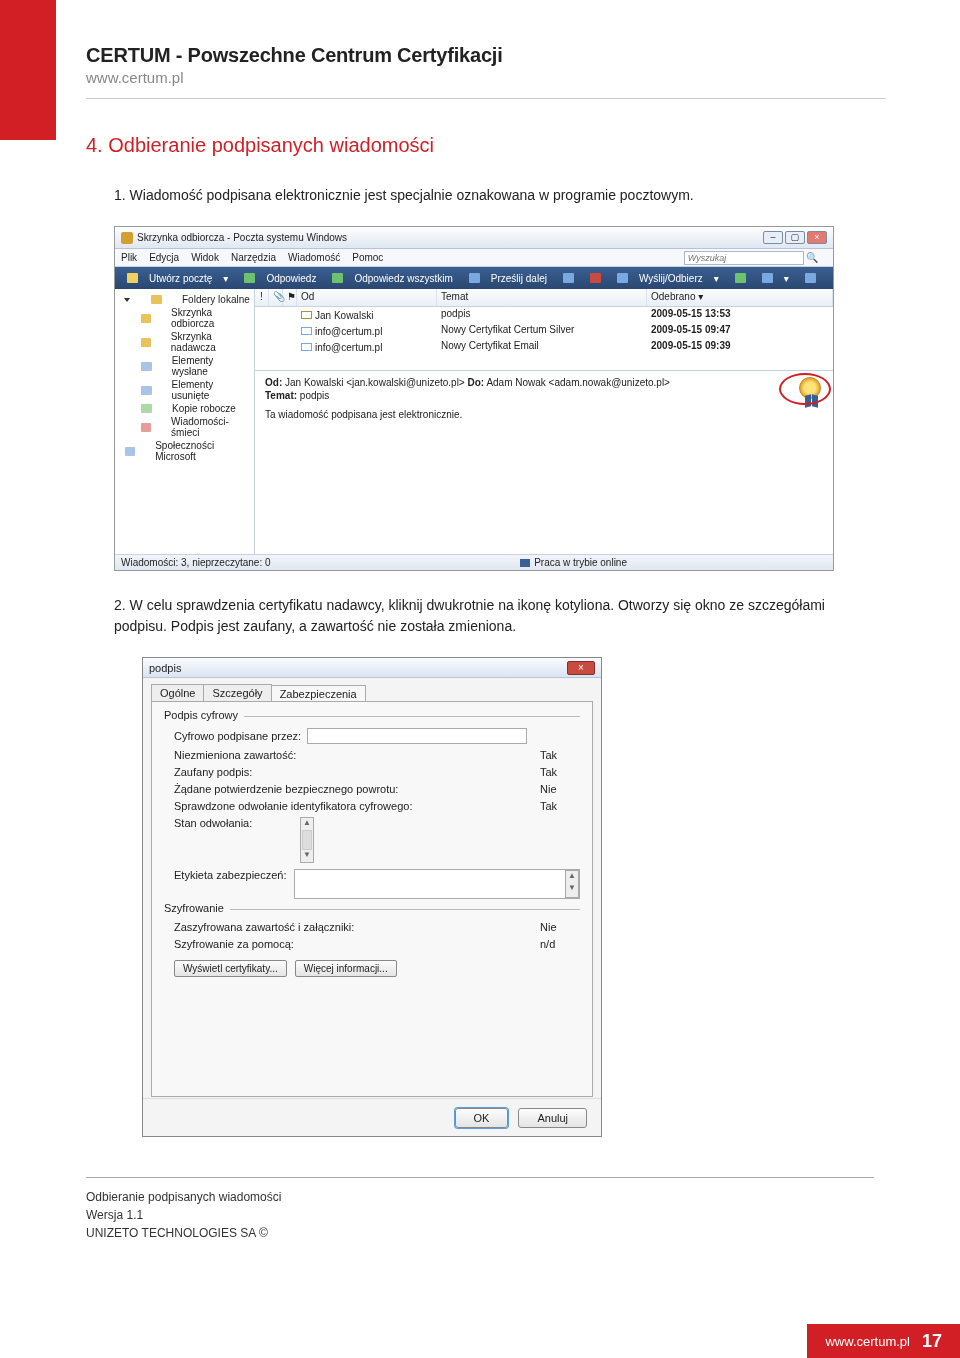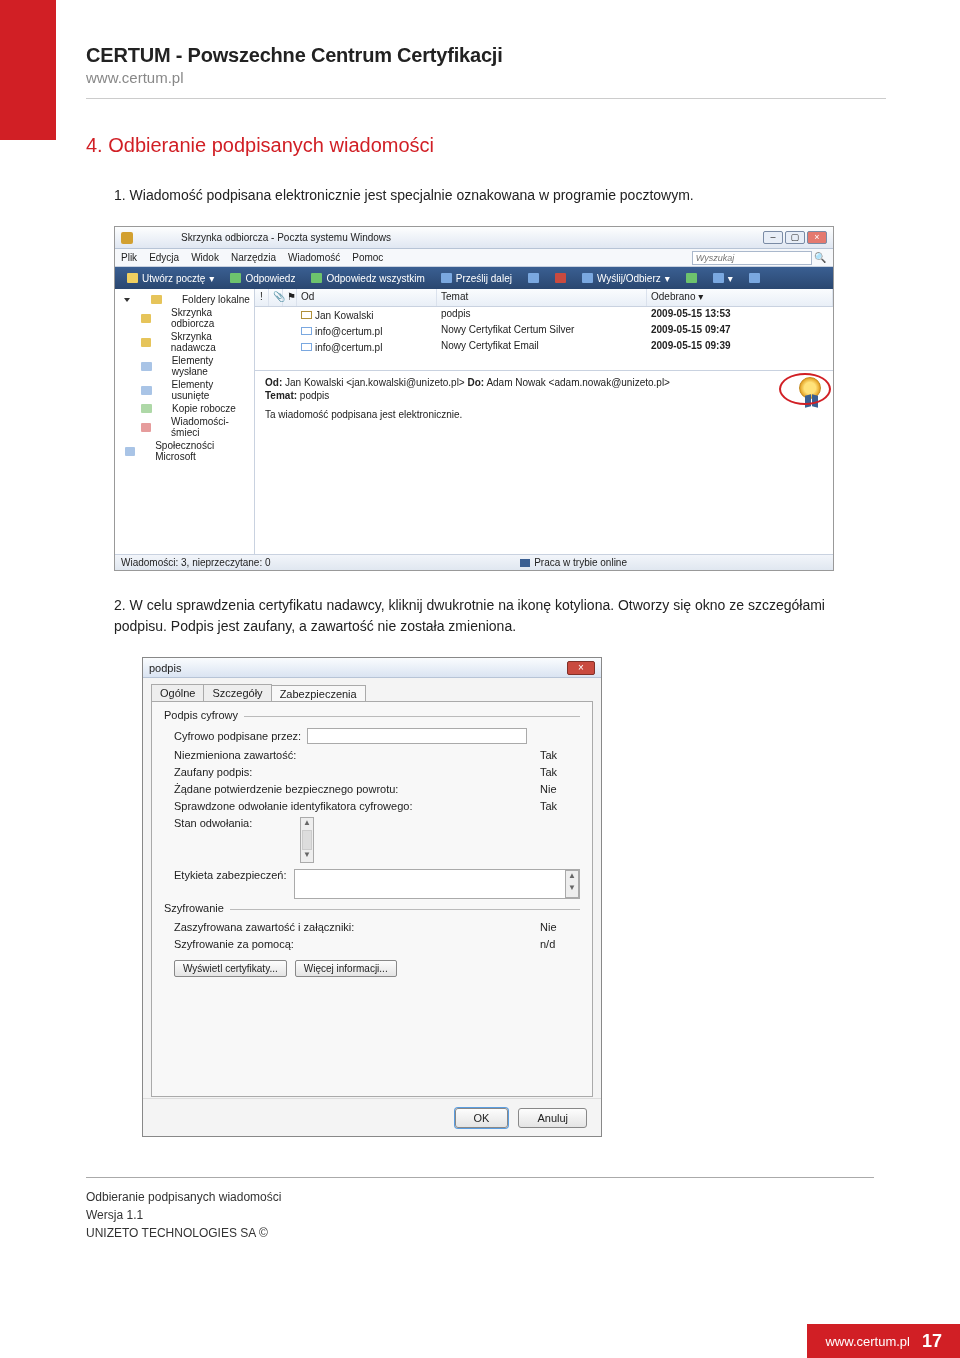--- a/index.html
+++ b/index.html
@@ -10,31 +10,31 @@
   .header-title { font-size: 20px; font-weight: bold; color: #222; letter-spacing: -0.2px; }
   .header-sub { font-size: 15px; color: #888; margin-top: 2px; }
   .header-rule { margin: 12px 0 0 86px; width: 800px; border: 0; border-top: 1px solid #ccc; }
   .content { margin: 35px 86px 0 86px; width: 790px; }
   .heading-4 { font-size: 20px; color: #d11f25; font-weight: normal; margin-bottom: 28px; }
   .body-text { font-size: 14px; color: #222; line-height: 1.5; margin-bottom: 20px; }
   .indent { margin-left: 28px; }
 
   
   .shot1 { width: 720px; height: 345px; margin: 10px 0 24px 28px; border: 1px solid #999; background: #e9eef6; position: relative; font-size: 10px; color: #222; }
-  .s1-titlebar { height: 22px; background: linear-gradient(#fdfefe,#e0e7f2); display: flex; align-items: center; padding: 0 6px; border-bottom: 1px solid #b7c4d6; gap: 44px; }
+  .s1-titlebar { height: 22px; background: linear-gradient(#fdfefe,#e0e7f2); display: flex; align-items: center; padding: 0 6px; border-bottom: 1px solid #b7c4d6; }
   .s1-titleicon { width: 12px; height: 12px; margin-right: 4px; background: #d2a030; border-radius: 2px; }
   .s1-title { font-size: 10px; }
   .s1-winbtns { margin-left: auto; display: flex; gap: 2px; }
   .s1-winbtn { width: 20px; height: 13px; border: 1px solid #7a8ba5; border-radius: 2px; background: #e8eef7; font-size: 9px; text-align: center; line-height: 11px; }
   .s1-winbtn.red { background: #e4796f; color: #fff; }
   .s1-menubar { height: 18px; background: #f6f8fb; border-bottom: 1px solid #c9d2e0; display: flex; align-items: center; padding-left: 6px; gap: 12px; font-size: 10px; }
-  .s1-search { margin-left: auto; margin-right: 6px; }
+  .s1-search { margin-left: auto; margin-right: 14px; }
   .s1-search input { width: 120px; height: 14px; font-size: 9px; border: 1px solid #aab8cc; padding: 0 3px; font-style: italic; color: #888; }
   .s1-toolbar { height: 22px; background: linear-gradient(#3a5f92,#2a4770); color: #fff; display: flex; align-items: center; padding-left: 6px; gap: 4px; font-size: 10px; }
-  .s1-tbtn { padding: 2px 6px; display: flex; align-items: center; gap: 4px; }
+  .s1-tbtn { padding: 2px 6px; display: flex; align-items: center; gap: 11px; }
   .s1-tbtn .mi { width: 11px; height: 10px; background: #f0d060; border-radius: 1px; }
   .s1-tbtn .mi.g { background: #6dc36d; }
   .s1-tbtn .mi.b { background: #7aa8e0; }
   .s1-body { display: flex; height: 267px; background: #fff; }
   .s1-tree { width: 140px; border-right: 1px solid #c9d2e0; padding: 4px 4px; background: #fff; }
   .s1-tree-item { display: flex; align-items: center; gap: 20px; padding: 1px 0 1px 6px; font-size: 10px; }
   .s1-tree-item.l2 { padding-left: 22px; }
   .s1-tri { display:inline-block;width:0;height:0;border-left:4px solid #333;border-top:3px solid transparent;border-bottom:3px solid transparent;transform:rotate(90deg);margin-right:2px;}
   .s1-fi { width: 11px; height: 9px; background: #e6c45a; border-radius: 1px; }
   .s1-fi.b { background: #a9c4e6; }

